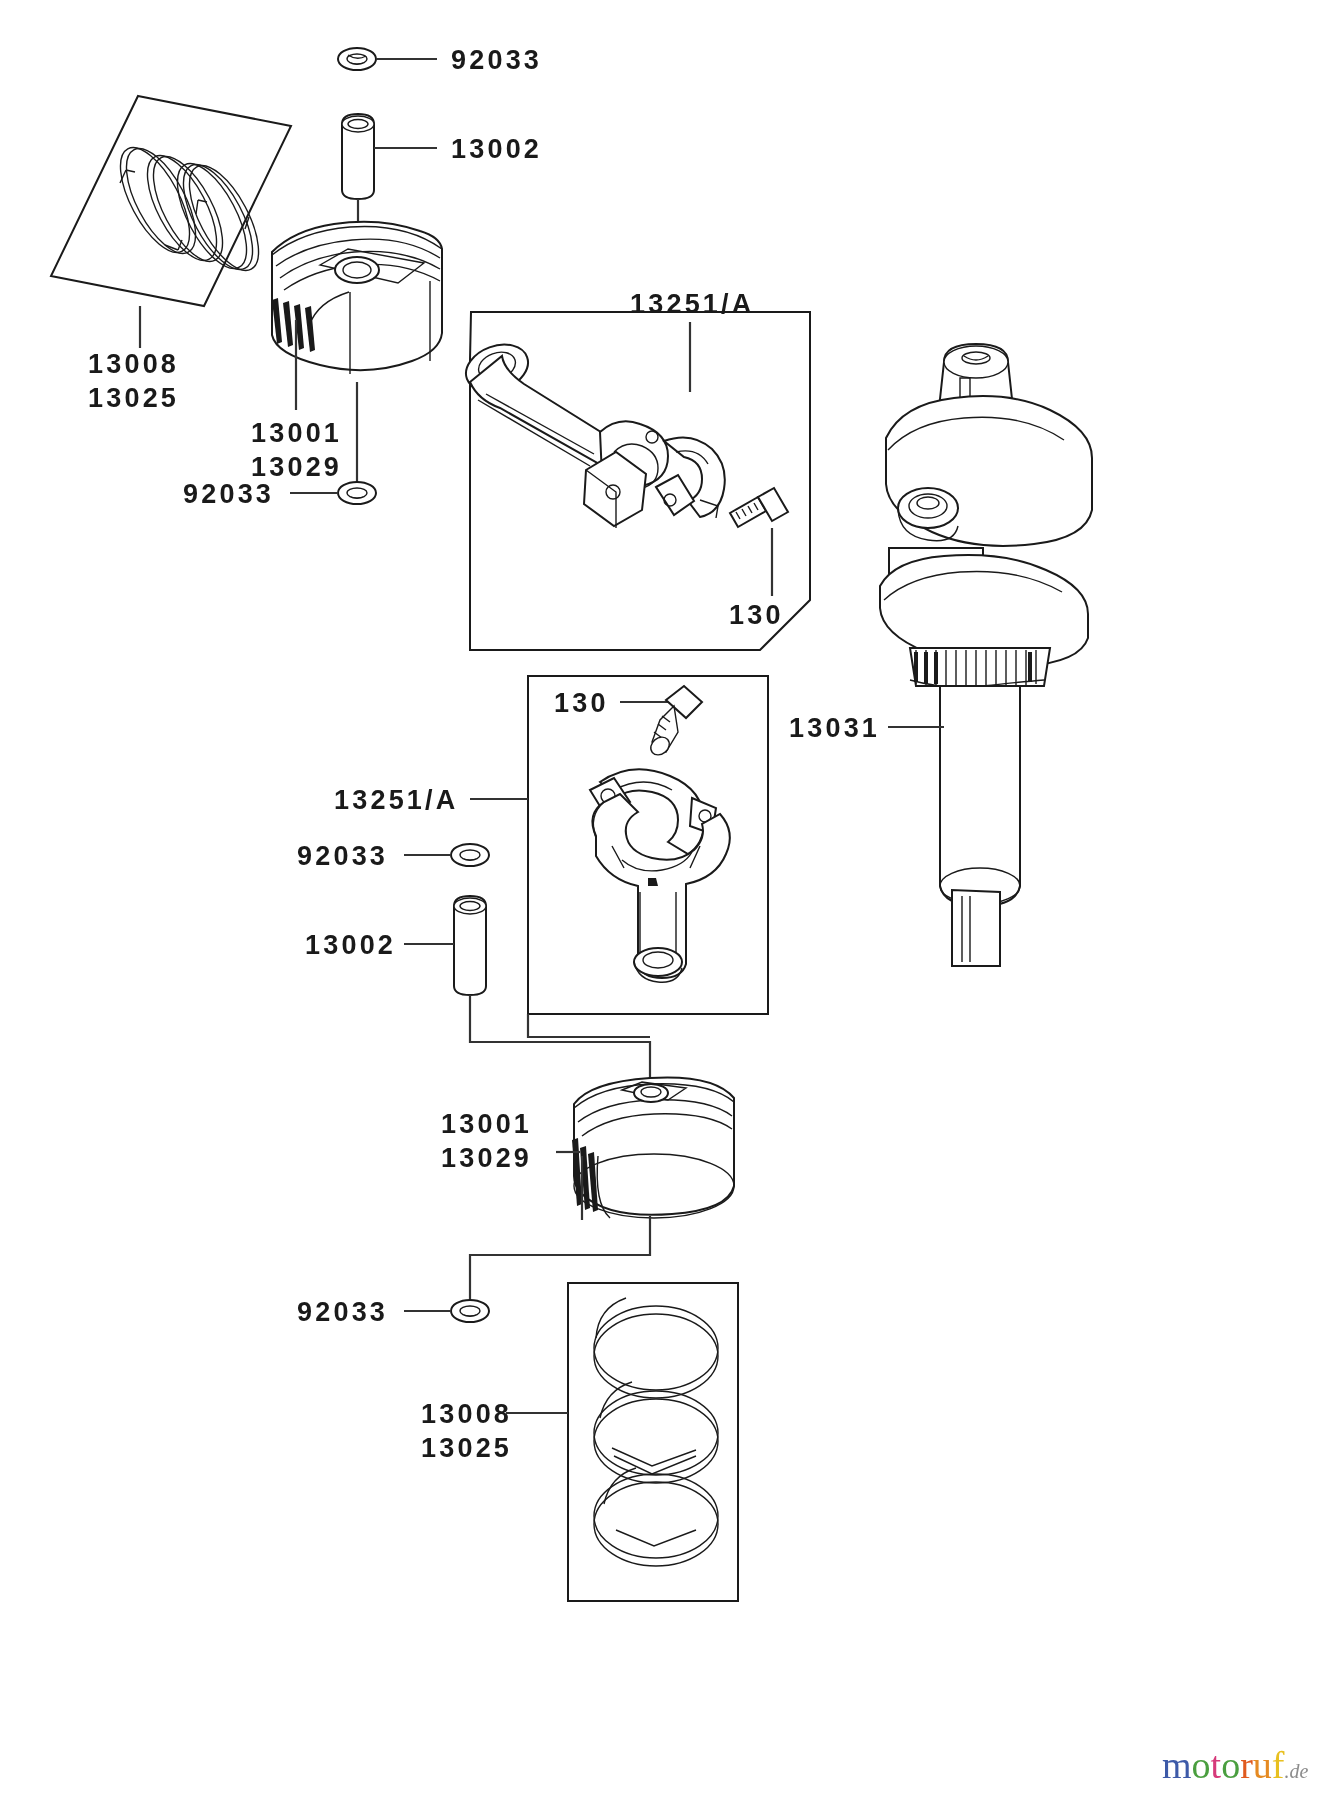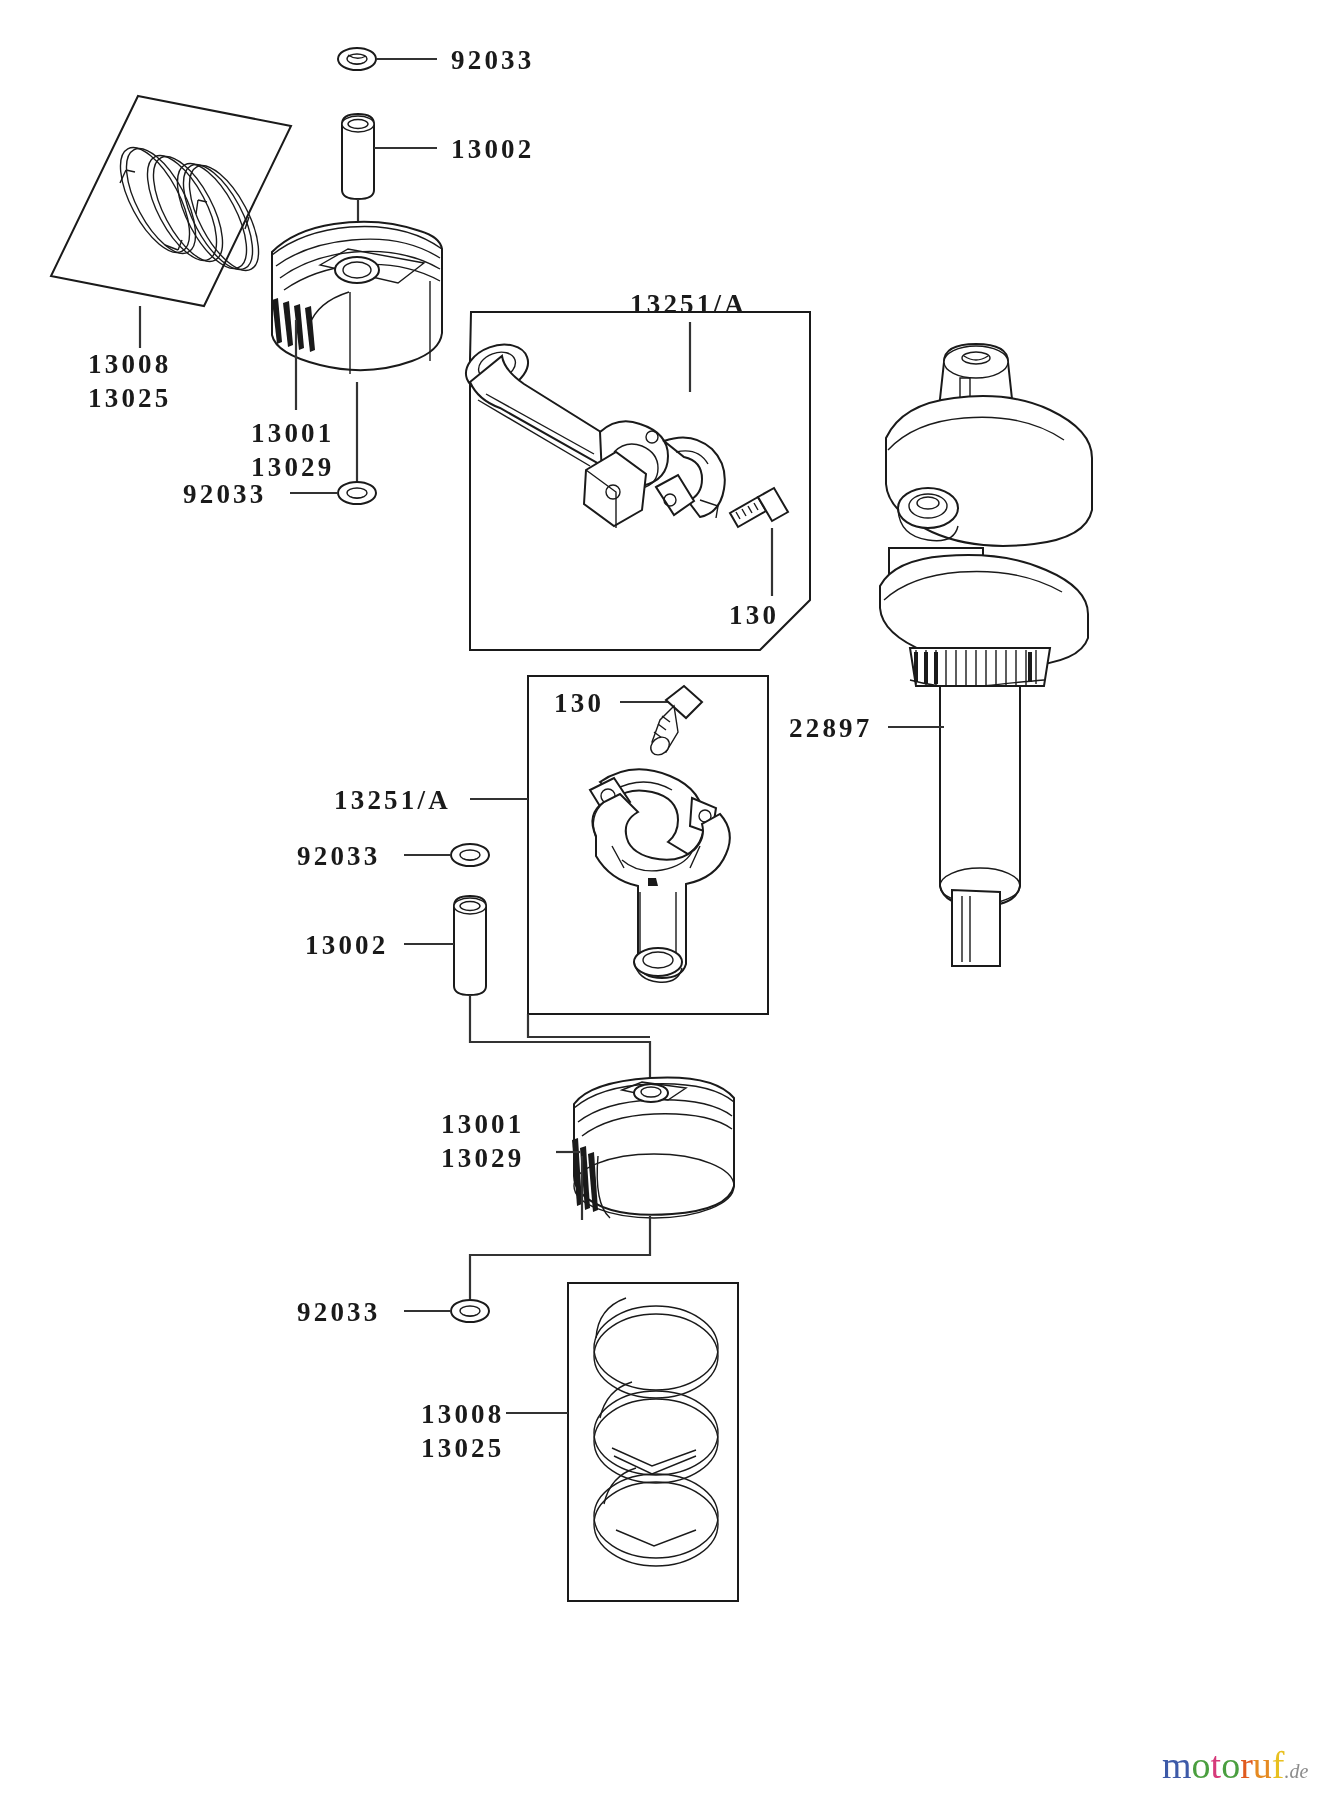--- a/index.html
+++ b/index.html
@@ -10,21 +10,21 @@
   #page {
     position: relative;
     width: 1324px;
     height: 1800px;
     background: #ffffff;
     font-family: "Liberation Sans", sans-serif;
     overflow: hidden;
   }
   .lbl {
     position: absolute;
-    font-family: Liberation Serif, serif;
+    font-family: Liberation Sans, sans-serif;
     font-size: 27px;
     font-weight: 700;
     letter-spacing: 3.2px;
     color: #1a1a1a;
     white-space: pre;
     line-height: 1.22;
   }
   svg.art {
     position: absolute;
     left: 0;
@@ -336,21 +336,21 @@
 
   <div class="lbl" style="left:251px; top:417px;">13001</div>
   <div class="lbl" style="left:251px; top:451px;">13029</div>
 
   <div class="lbl" style="left:183px; top:478px;">92033</div>
 
   <div class="lbl" style="left:630px; top:288px;">13251/A</div>
 
   <div class="lbl" style="left:729px; top:599px;">130</div>
 
-  <div class="lbl" style="left:789px; top:712px;">22897</div>
+  <div class="lbl" style="left:789px; top:712px;">13031</div>
 
   <div class="lbl" style="left:554px; top:687px;">130</div>
 
   <div class="lbl" style="left:334px; top:784px;">13251/A</div>
 
   <div class="lbl" style="left:297px; top:840px;">92033</div>
 
   <div class="lbl" style="left:305px; top:929px;">13002</div>
 
   <div class="lbl" style="left:441px; top:1108px;">13001</div>

